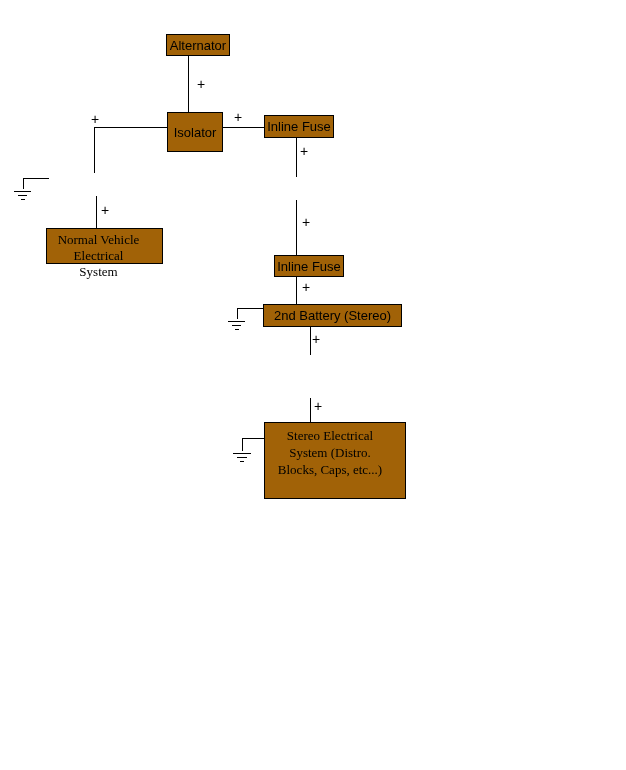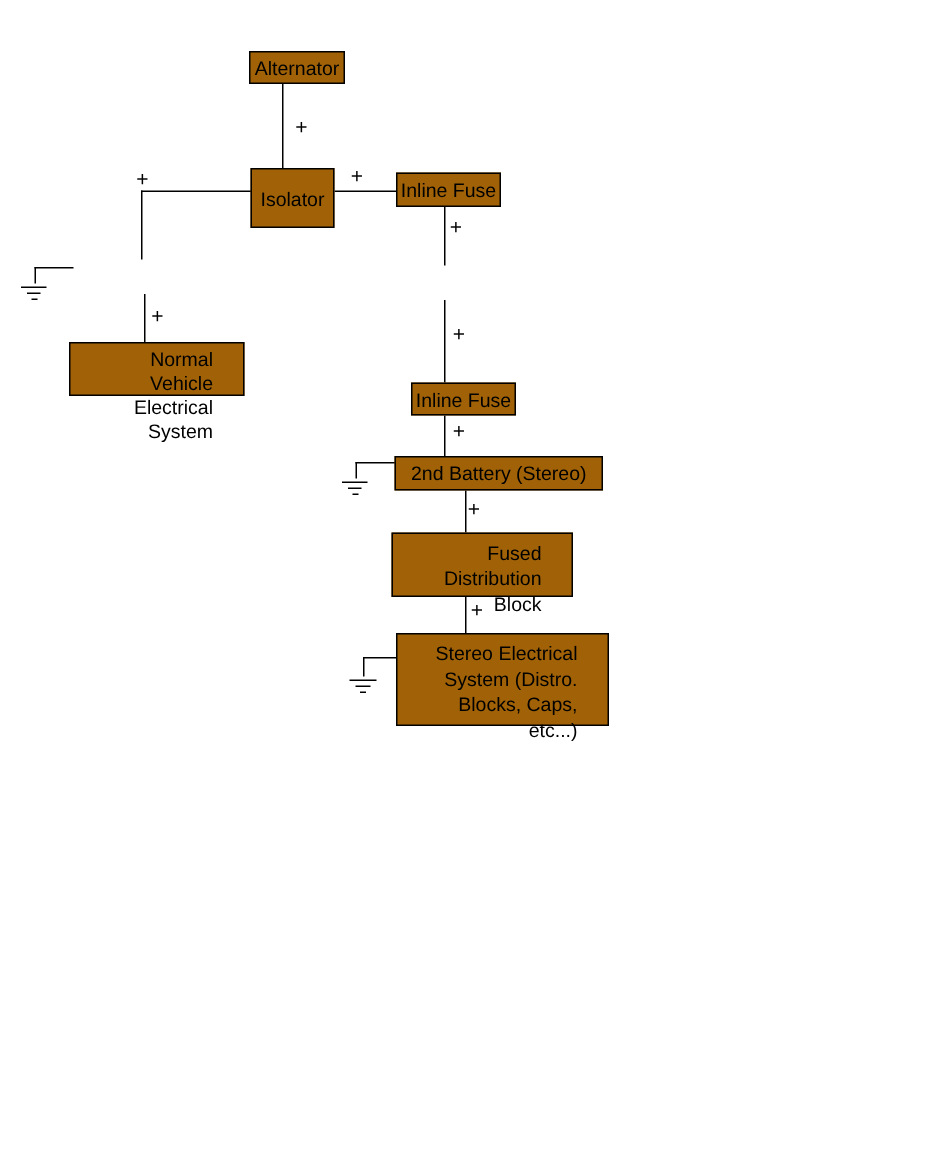--- a/index.html
+++ b/index.html
@@ -19,24 +19,25 @@
     font-size:13px;
     line-height:15px;
     display:flex;
     align-items:center;
     justify-content:center;
     text-align:center;
     white-space:nowrap;
   }
   .box.ml {
     display:block;
-    text-align:right;
+    text-align:center;
     white-space:pre-line;
     padding:3px 20px 0 8px;
     line-height:16px;
+    font-family:Liberation Serif, serif;
   }
   .box.bold { font-weight:bold; letter-spacing:0.2px; }
   .h, .v { position:absolute; background:#000000; }
   .h { height:1px; }
   .v { width:1px; }
   .plus {
     position:absolute;
     width:12px;
     font-size:14px;
     line-height:14px;
@@ -92,19 +93,17 @@
     <div class="h" style="left:240px;top:461px;width:4px"></div>
   </div>
 
   <div class="box" style="left:166px;top:34px;width:64px;height:22px">Alternator</div>
   <div class="box" style="left:167px;top:112px;width:56px;height:40px">Isolator</div>
   <div class="box" style="left:264px;top:115px;width:70px;height:23px">Inline Fuse</div>
   <div class="box" style="left:274px;top:255px;width:70px;height:22px">Inline Fuse</div>
   <div class="box ml" style="left:46px;top:228px;width:117px;height:36px;line-height:16px">Normal Vehicle
 Electrical System</div>
   <div class="box" style="left:263px;top:304px;width:139px;height:23px">2nd Battery (Stereo)</div>
-  <div class="box ml" style="left:261px;top:355px;width:121px;height:43px;line-height:17px;padding-top:4px">Fused Distribution
-Block</div>
-  <div class="box ml" style="left:264px;top:422px;width:142px;height:62px;line-height:17px;padding-top:4px;padding-left:10px">Stereo Electrical
+  <div class="box ml" style="left:264px;top:422px;width:142px;height:77px;line-height:17px;padding-top:4px;padding-left:10px">Stereo Electrical
 System (Distro.
 Blocks, Caps, etc...)</div>
 
 </div>
 
 </body></html>

